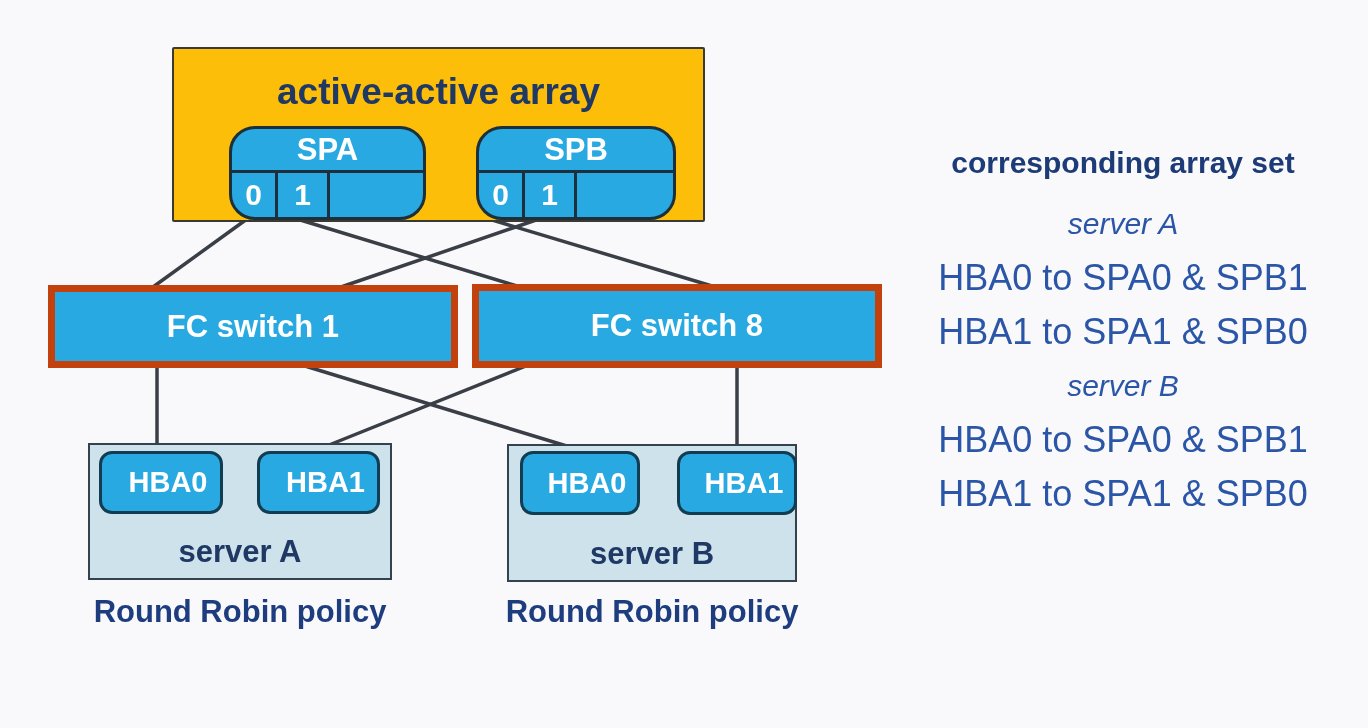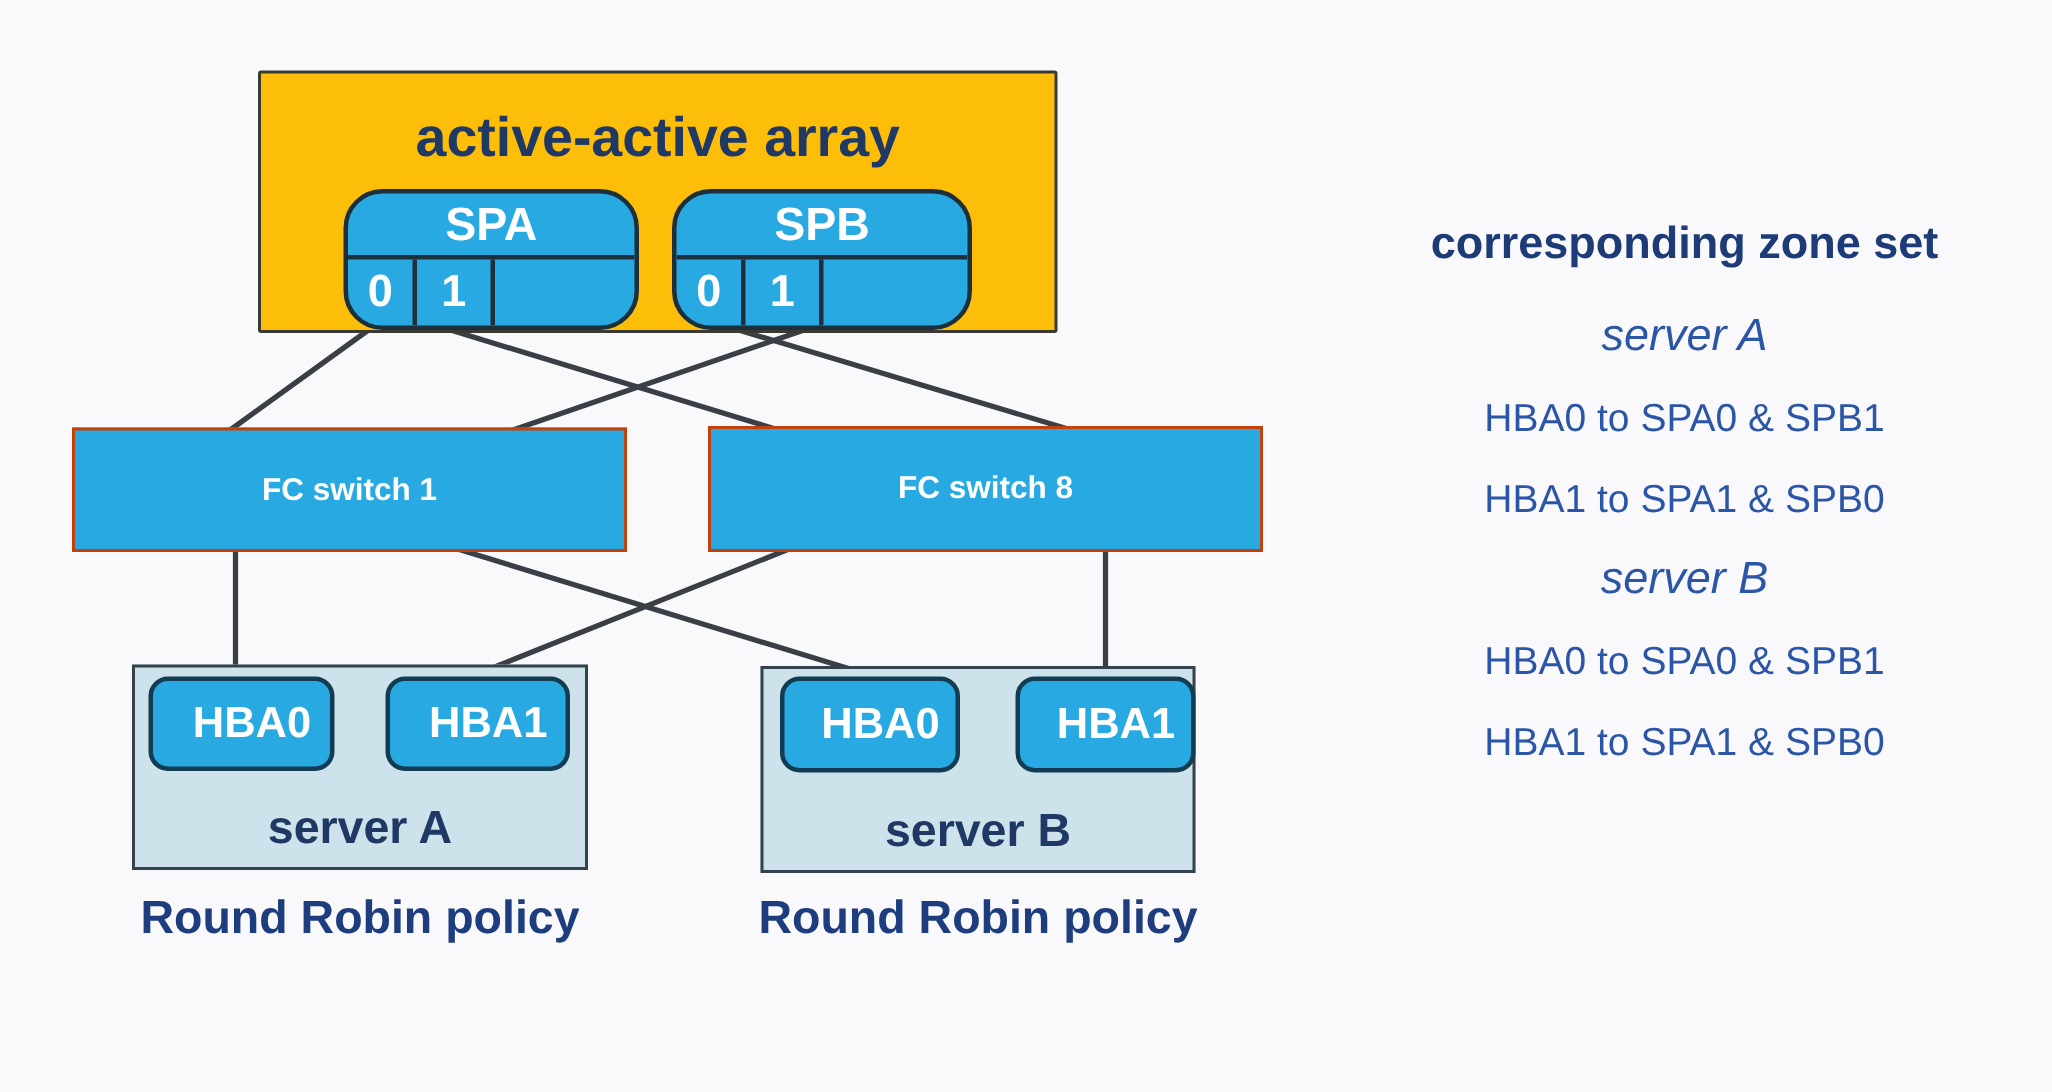--- a/index.html
+++ b/index.html
@@ -26,41 +26,41 @@
   .array-title{
     text-align:center;margin-top:22px;font-size:37px;font-weight:bold;color:var(--navy);
     letter-spacing:0px;
   }
   .sp-box{
     position:absolute;top:77px;height:94px;background:var(--blue);
     border:3px solid #1C2F3A;border-radius:26px;overflow:hidden;z-index:3;
     display:flex;flex-direction:column;
   }
   .sp-box.spa{left:55px;width:197px;}
-  .sp-box.spb{left:274px;width:200px;}
+  .sp-box.spb{left:302px;width:200px;}
   .sp-name{
     flex:1;display:flex;align-items:center;justify-content:center;
     color:#fff;font-size:31px;font-weight:bold;
   }
   .sp-ports{
     height:47px;border-top:3px solid #1C2F3A;display:flex;
   }
   .sp-port{
     display:flex;align-items:center;justify-content:center;
     color:#fff;font-size:30px;font-weight:bold;border-right:3px solid #1C2F3A;
   }
   .sp-port.p0{width:46px;}
   .sp-port.p1{width:52px;}
   .sp-port.spacer{flex:1;border-right:none;}
 
   .switch{
-    position:absolute;height:83px;width:370px;background:var(--blue);
-    border:2px solid #c2410c;z-index:2;
+    position:absolute;height:83px;width:410px;background:var(--blue);
+    border:7px solid #c2410c;z-index:2;
     display:flex;align-items:center;justify-content:center;
-    color:#fff;font-size:21px;font-weight:bold;
+    color:#fff;font-size:31px;font-weight:bold;
   }
   .switch.sw1{left:48px;top:285px;}
   .switch.sw2{left:472px;top:284px;height:84px;}
 
   .server{
     position:absolute;height:137px;background:var(--server-fill);
     border:2px solid #33424D;z-index:2;
   }
   .server.sa{left:88px;top:443px;width:304px;}
   .server.sb{left:507px;top:444px;width:290px;height:138px;}
@@ -89,21 +89,21 @@
   .zone-panel{
     position:absolute;left:890px;top:145px;width:466px;text-align:center;z-index:2;
   }
   .zone-title{
     font-size:30px;font-weight:bold;color:#1D3B76;line-height:36px;margin-bottom:26px;
   }
   .zone-server{
     font-size:30px;font-style:italic;color:var(--zone-blue);line-height:34px;margin-bottom:20px;
   }
   .zone-line{
-    font-size:26px;color:var(--zone-blue);line-height:34px;margin-bottom:20px;
+    font-size:36px;color:var(--zone-blue);line-height:34px;margin-bottom:20px;
   }
 </style>
 </head>
 <body>
 
 <div class="canvas">
 
   <svg class="wires" id="wires" viewBox="0 0 1368 728" xmlns="http://www.w3.org/2000/svg">
       <line x1="247" y1="219" x2="153" y2="287"></line>
       <line x1="297" y1="219" x2="517" y2="286"></line>
@@ -153,21 +153,21 @@
   <div class="server sb">
     <div class="hba h0">HBA0</div>
     <div class="hba h1">HBA1</div>
     <div class="server-label">server B</div>
   </div>
 
   <div class="policy pa">Round Robin policy</div>
   <div class="policy pb">Round Robin policy</div>
 
   <div class="zone-panel">
-    <div class="zone-title">corresponding zone set</div>
+    <div class="zone-title">corresponding array set</div>
 
     <div class="zone-server">server A</div>
     <div class="zone-line">HBA0 to SPA0 &amp; SPB1</div>
     <div class="zone-line">HBA1 to SPA1 &amp; SPB0</div>
 
     <div class="zone-server">server B</div>
     <div class="zone-line">HBA0 to SPA0 &amp; SPB1</div>
     <div class="zone-line">HBA1 to SPA1 &amp; SPB0</div>
   </div>
 

